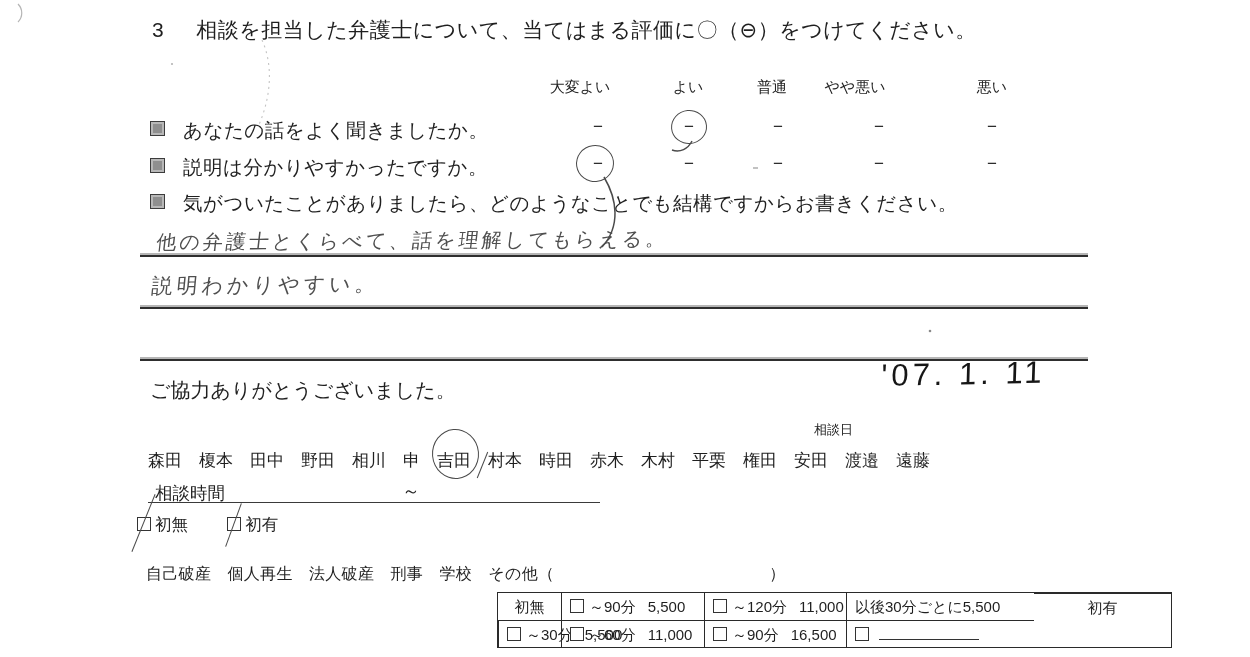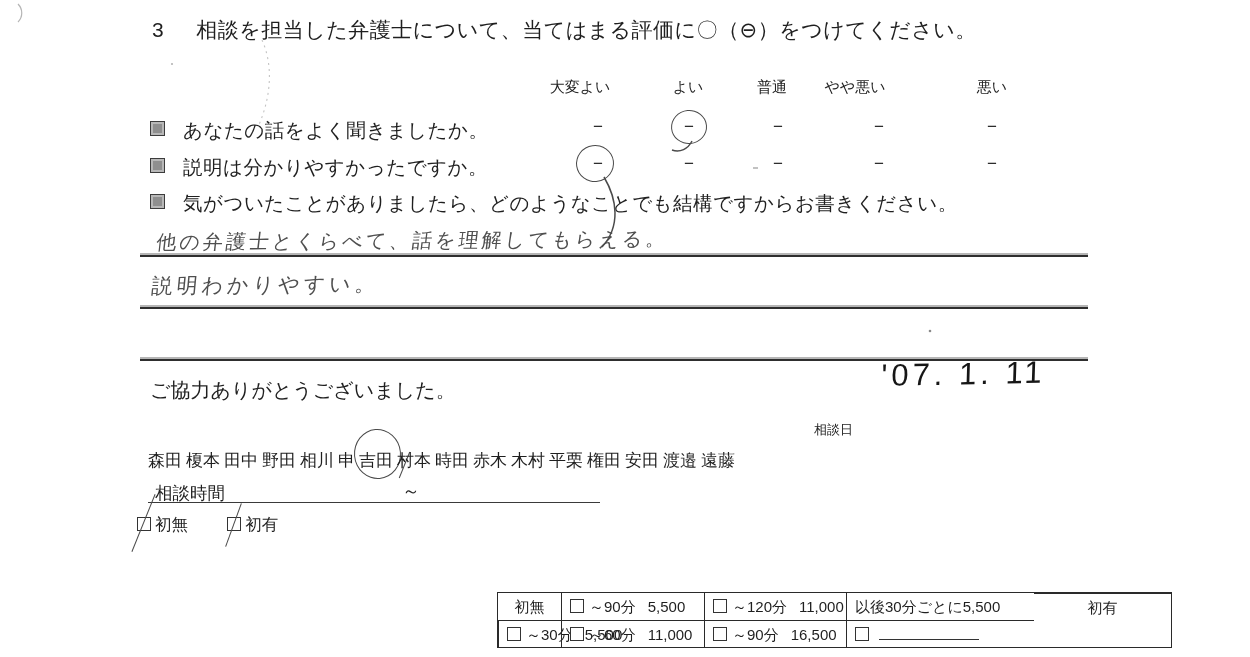--- a/index.html
+++ b/index.html
@@ -24,21 +24,21 @@
   .c-row2::before{left:-17px;right:-11px;top:-9px;bottom:-8px;transform:rotate(-8deg);}
   
   .hw{color:#4f4f4f;transform-origin:left top;}
   .hw1{font-size:20px;letter-spacing:3px;transform:rotate(-.4deg) skewX(-7deg);}
   .hw2{font-size:21px;letter-spacing:4px;transform:rotate(-.6deg) skewX(-6deg);}
   .hwdate{font-size:31px;letter-spacing:4px;color:#161616;transform:rotate(-1.2deg) skewX(-3deg);}
   
   .rule{position:absolute;height:2px;background:#2e2e2e;box-shadow:0 -2px 0 rgba(158,158,158,.75);}
   .thinline{position:absolute;height:1.4px;background:#3a3a3a;}
   
-  .names{display:flex;gap:4px;font-size:17px;}
+  .names{display:flex;gap:17px;font-size:17px;}
   .names span{position:relative;}
   .circled::before{content:"";position:absolute;left:-5px;right:-8px;top:-20px;bottom:-7px;border:1.5px solid #4a4a4a;border-radius:50%;transform:rotate(-5deg);}
   .circled::after{content:"";position:absolute;right:-12px;top:2px;height:28px;border-left:1.5px solid #4a4a4a;transform:rotate(22deg);}
   
   .cb{display:inline-block;width:12px;height:12px;border:1.4px solid #333;vertical-align:-1px;background:#fff;position:relative;}
   .cb-slash-long::after{content:"";position:absolute;left:5px;top:-26px;height:62px;border-left:1.6px solid #4a4a4a;transform:rotate(22deg);}
   .cb-slash-short::after{content:"";position:absolute;left:5px;top:-16px;height:46px;border-left:1.6px solid #4a4a4a;transform:rotate(20deg);}
   .attn{font-size:16.5px;}
   .attn .lbl{margin:0 0 0 4px;}
   .case{font-size:16px;letter-spacing:.3px;}
@@ -121,20 +121,23 @@
   <div class="abs" style="left:155px;top:481px;font-size:17.5px;text-align:center;">相談時間</div>
   <div class="abs" style="left:402px;top:479px;font-size:18px;">～</div>
   <div class="thinline" style="left:148px;top:502px;width:452px;"></div>
 
   <div class="abs attn" style="left:137px;top:514px;">
     <span class="cb cb-slash-long"></span><span class="lbl">初無</span>
     <span style="display:inline-block;width:30px;"></span>
     <span class="cb cb-slash-short"></span><span class="lbl">初有</span>
   </div>
 
+  <div class="abs case" style="left:146px;top:564px;">
+    <span>自己破産　個人再生　法人破産　刑事　学校　その他（</span><span class="paren-gap"></span><span>）</span>
+  </div>
 
   <div class="fee-table">
     <div class="fcell rowlabel">初無</div>
     <div class="fcell"><span class="cb"></span><span>～90分</span><span class="price">5,500</span></div>
     <div class="fcell"><span class="cb"></span><span>～120分</span><span class="price">11,000</span></div>
     <div class="fcell">以後30分ごとに5,500</div>
 
     <div class="fcell rowlabel frow2">初有</div>
     <div class="fcell frow2"><span class="cb"></span><span>～30分</span><span class="price">5,500</span></div>
     <div class="fcell frow2"><span class="cb"></span><span>～60分</span><span class="price">11,000</span></div>

